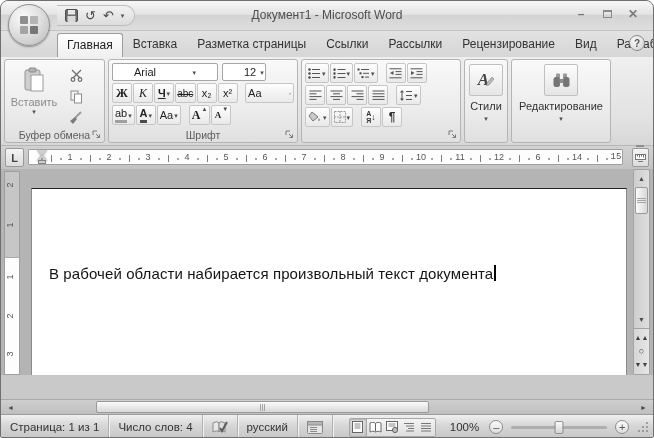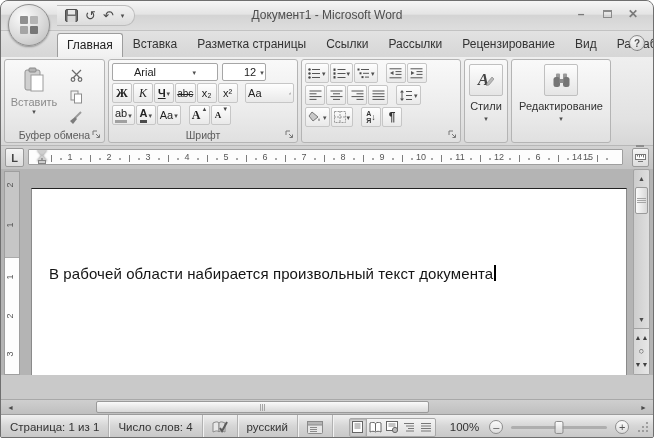--- a/index.html
+++ b/index.html
@@ -449,21 +449,21 @@
         <span class="rnum" style="left: 197px;">5</span>
         <span class="rnum" style="left: 236px;">6</span>
         <span class="rnum" style="left: 275px;">7</span>
         <span class="rnum" style="left: 314px;">8</span>
         <span class="rnum" style="left: 353px;">9</span>
         <span class="rnum" style="left: 392px;">10</span>
         <span class="rnum" style="left: 431px;">11</span>
         <span class="rnum" style="left: 470px;">12</span>
         <span class="rnum" style="left: 509px;">6</span>
         <span class="rnum" style="left: 548px;">14</span>
-        <span class="rnum" style="left: 559px;">15</span>
+        <span class="rnum" style="left: 587px; font-family: Liberation Mono, monospace;">15</span>
         <span class="rdot" style="left: 11.75px;"></span>
         <span class="rtick" style="left: 21.5px;"></span>
         <span class="rdot" style="left: 31.25px;"></span>
         <span class="rdot" style="left: 50.75px;"></span>
         <span class="rtick" style="left: 60.5px;"></span>
         <span class="rdot" style="left: 70.25px;"></span>
         <span class="rdot" style="left: 89.75px;"></span>
         <span class="rtick" style="left: 99.5px;"></span>
         <span class="rdot" style="left: 109.25px;"></span>
         <span class="rdot" style="left: 128.75px;"></span>

